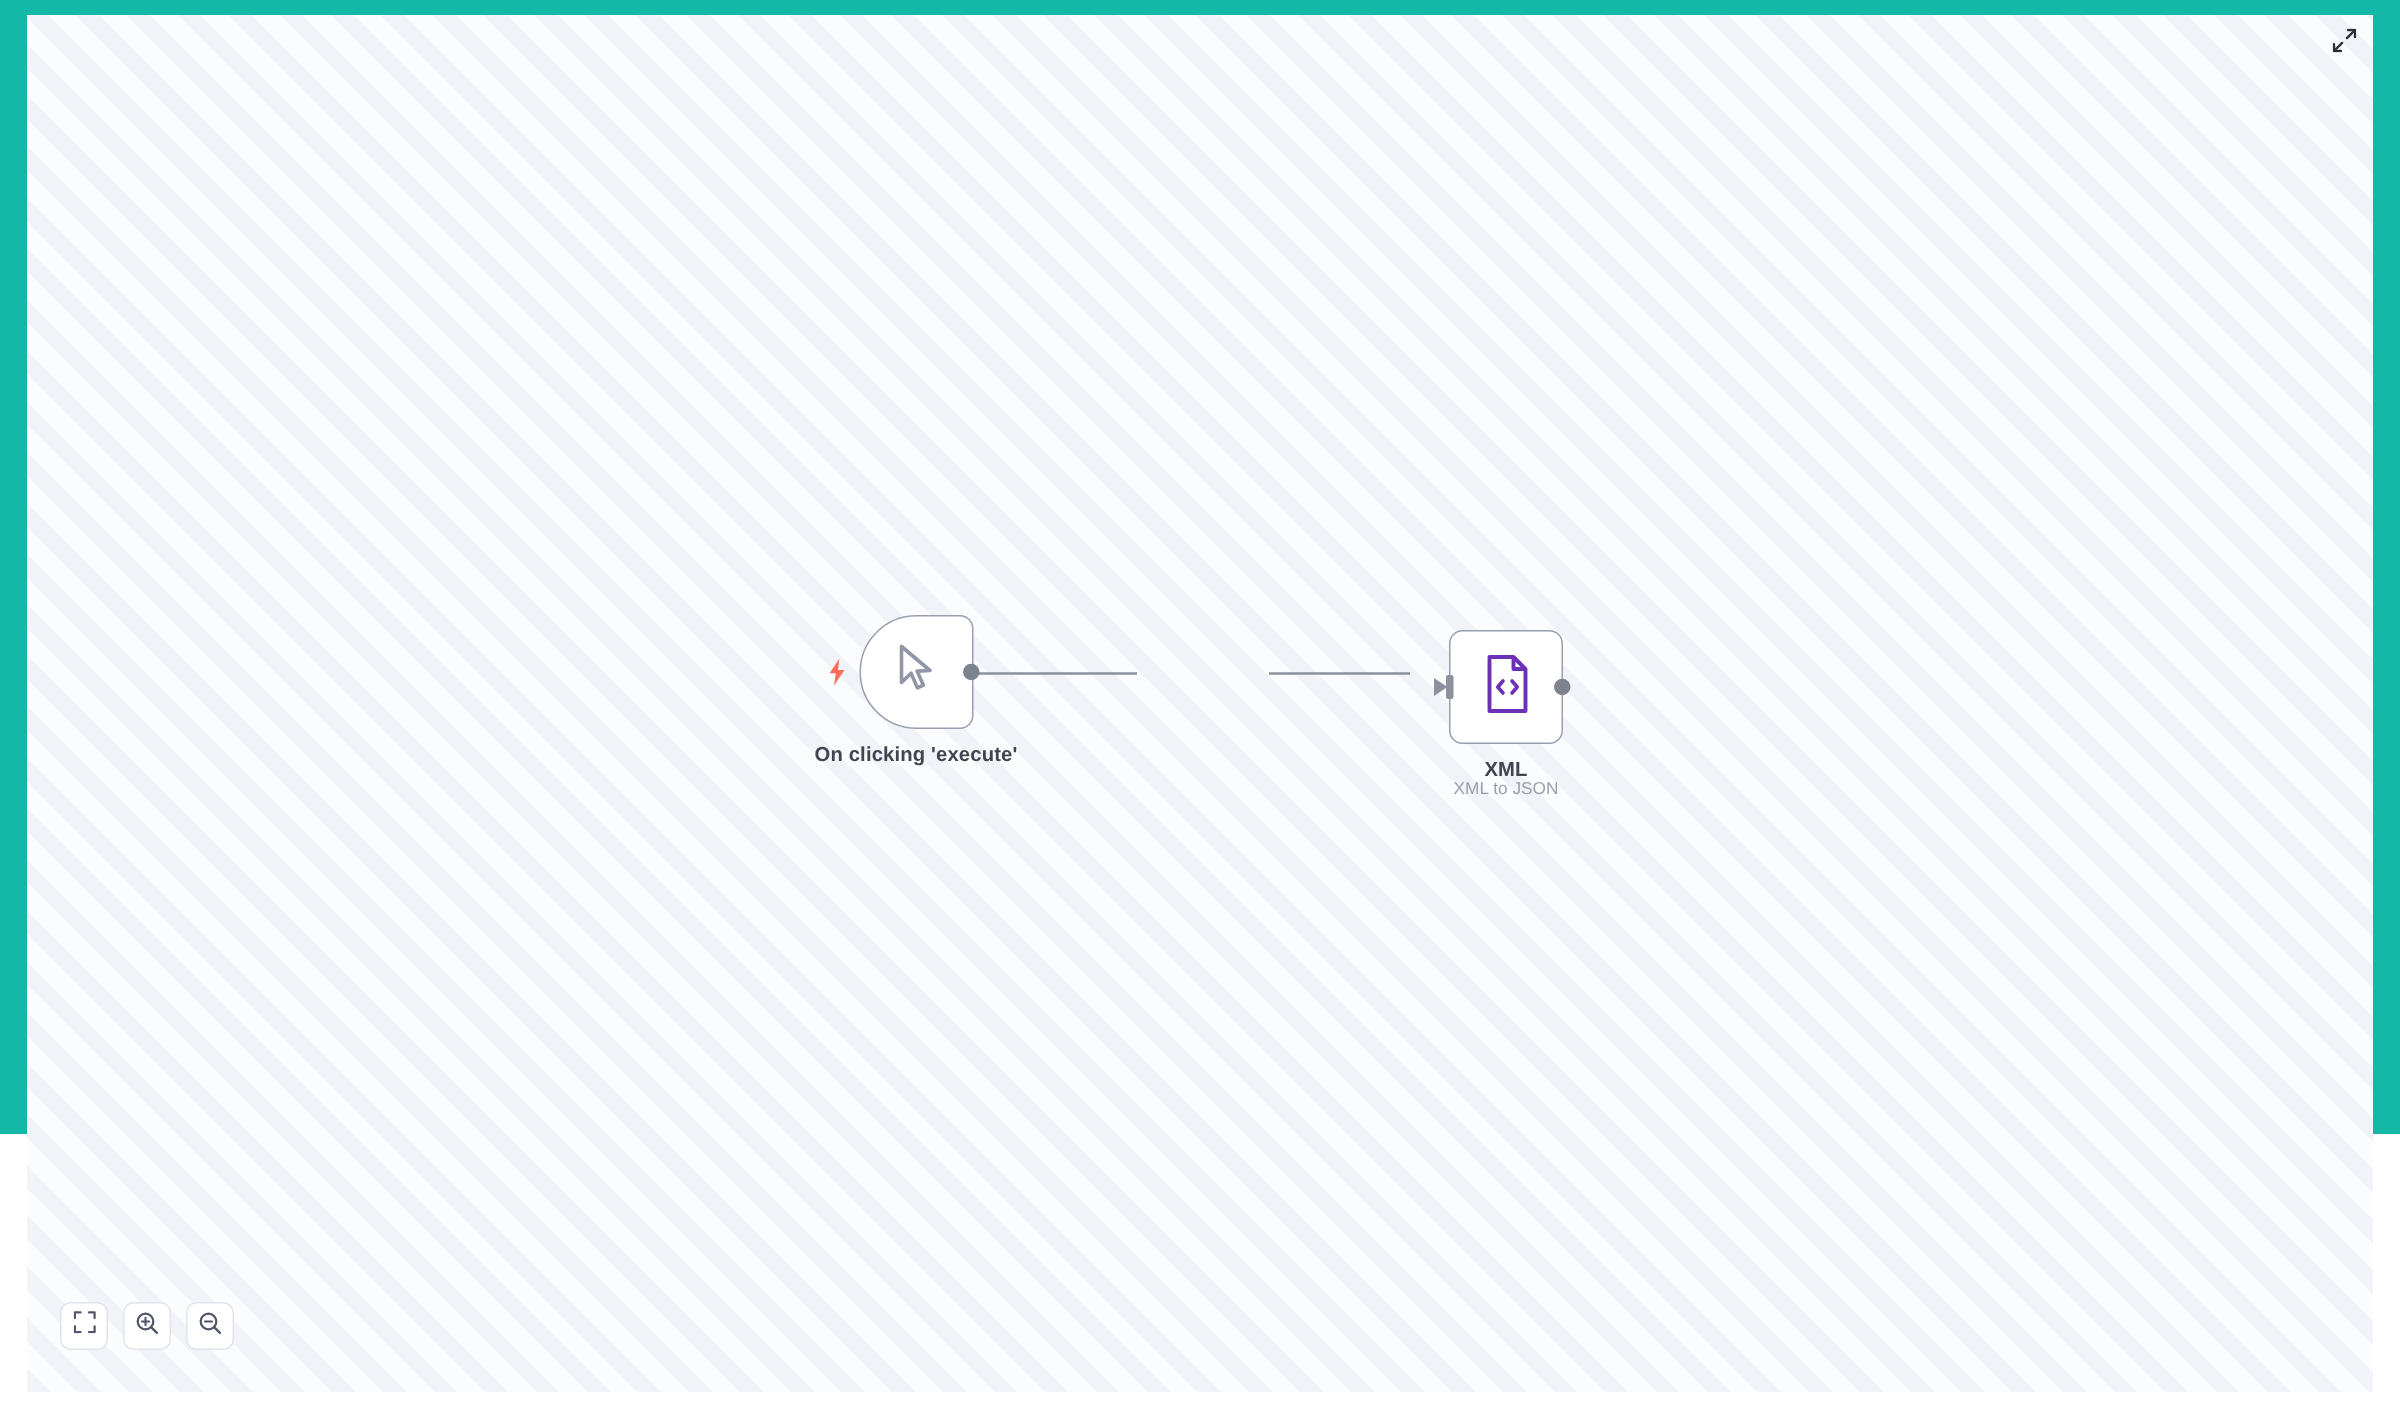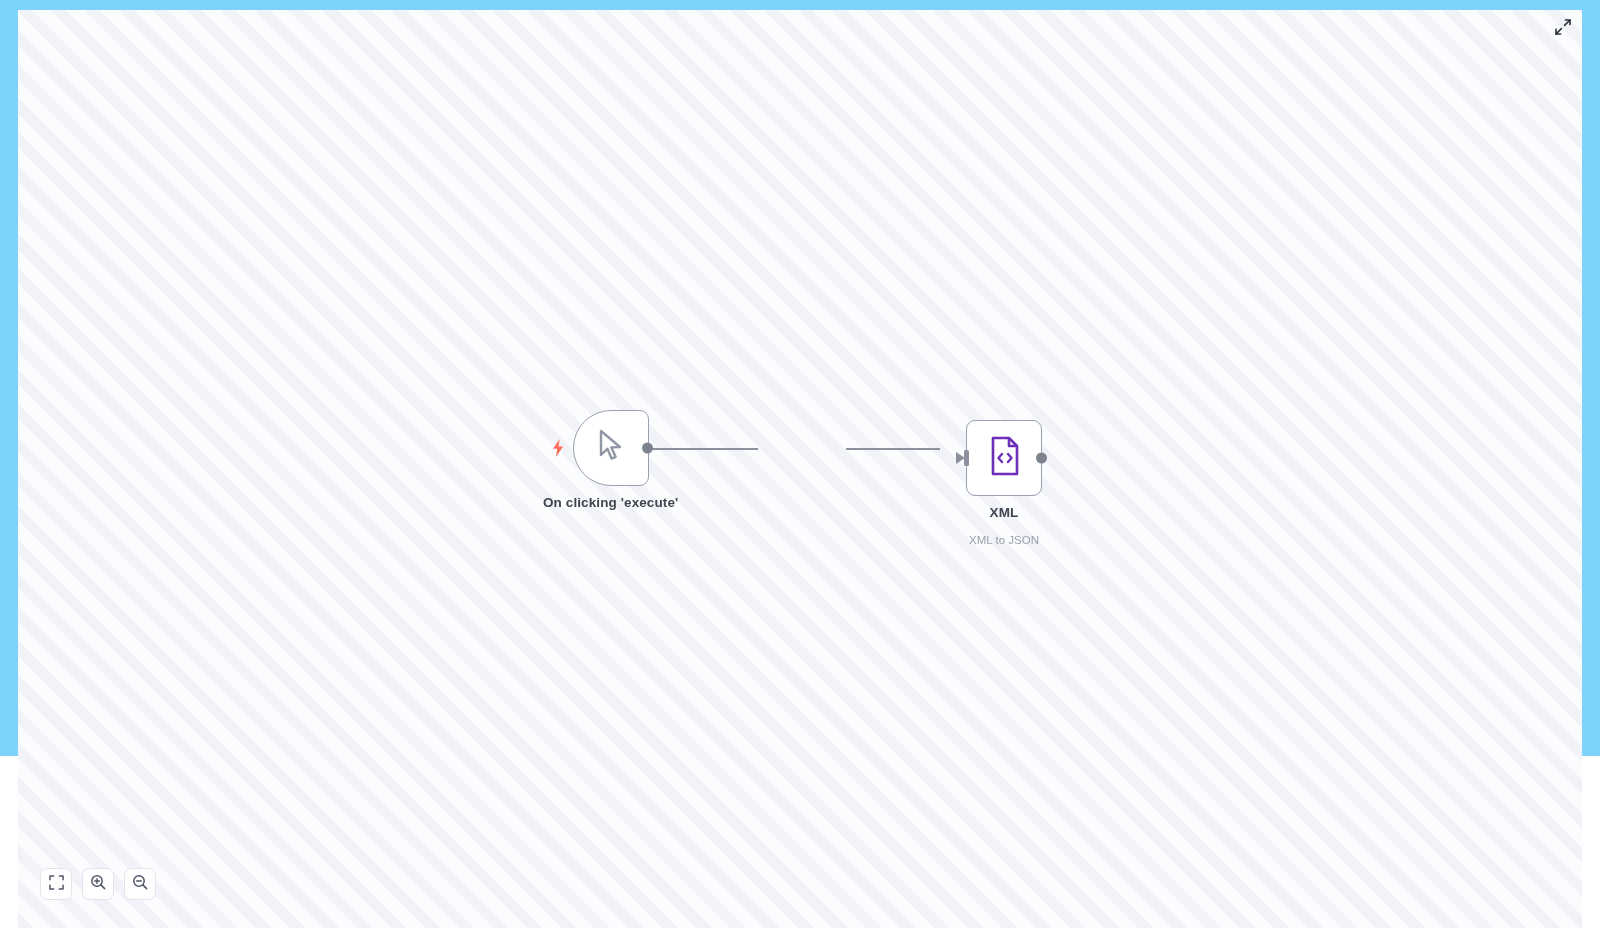--- a/index.html
+++ b/index.html
@@ -10,21 +10,21 @@
     height: 938px;
     overflow: hidden;
     font-family: "Liberation Sans", sans-serif;
     background: #ffffff;
   }
 
   #app {
     position: relative;
     width: 1600px;
     height: 756px;
-    background: #7dd3fc;
+    background: #14b8a6;
   }
 
   
   #canvas {
     position: absolute;
     left: 18px;
     top: 10px;
     width: 1564px;
     height: 918px;
     background-color: #fbfbfd;
@@ -114,21 +114,21 @@
   .node-label {
     margin-top: 9px;
     font-size: 13.5px;
     font-weight: bold;
     color: #40454f;
     white-space: nowrap;
     text-align: center;
     letter-spacing: 0.1px;
   }
   .node-sub {
-    margin-top: 14px;
+    margin-top: 0;
     font-size: 11.5px;
     color: #9a9fac;
     white-space: nowrap;
     text-align: center;
   }
 
   .bolt {
     position: absolute;
     left: -23px;
     top: 50%;

